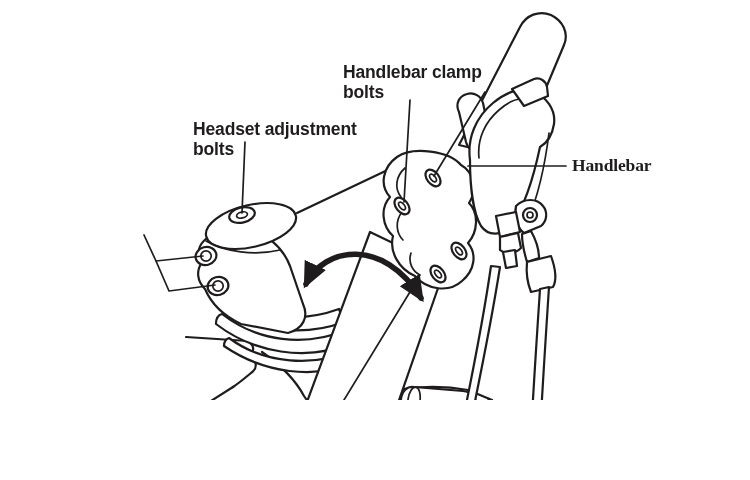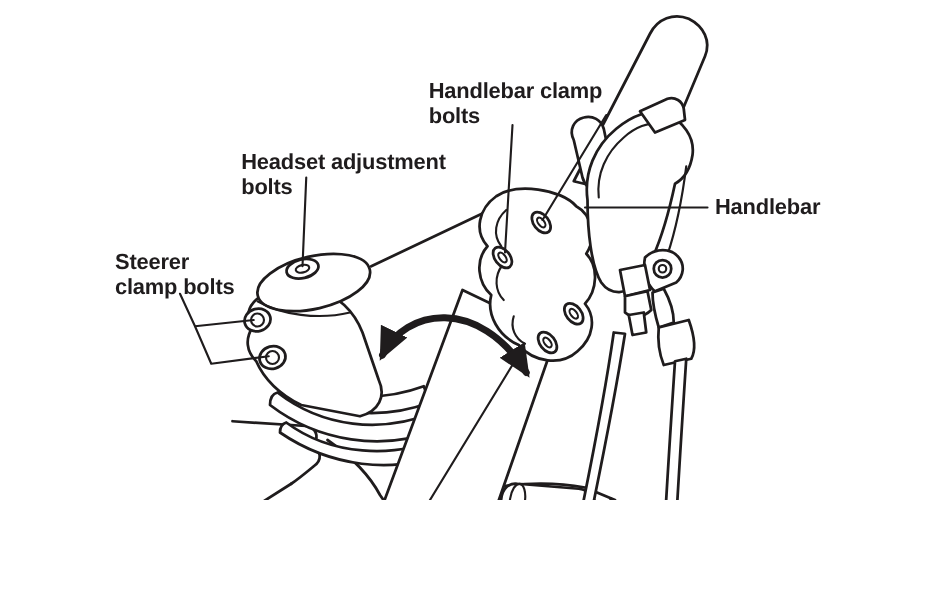--- a/index.html
+++ b/index.html
@@ -124,17 +124,15 @@
       <path class="thin" d="M 468,166 L 566,166"></path>
     </g>
   </svg>
 
   <div class="lbl" style="left:343px; top:62px;">Handlebar clamp
 bolts</div>
 
   <div class="lbl" style="left:193px; top:119px;">Headset adjustment
 bolts</div>
 
-  <div class="lbl" style="left:92px; top:199px;">Steerer
-clamp bolts</div>
 
-  <div class="lbl" style="left:572px; top:155px;">Handlebar</div>
+  <div class="lbl" style="left:572px; top:155px;font-family:Liberation Serif, serif;">Handlebar</div>
 </div>
 
 </body></html>

